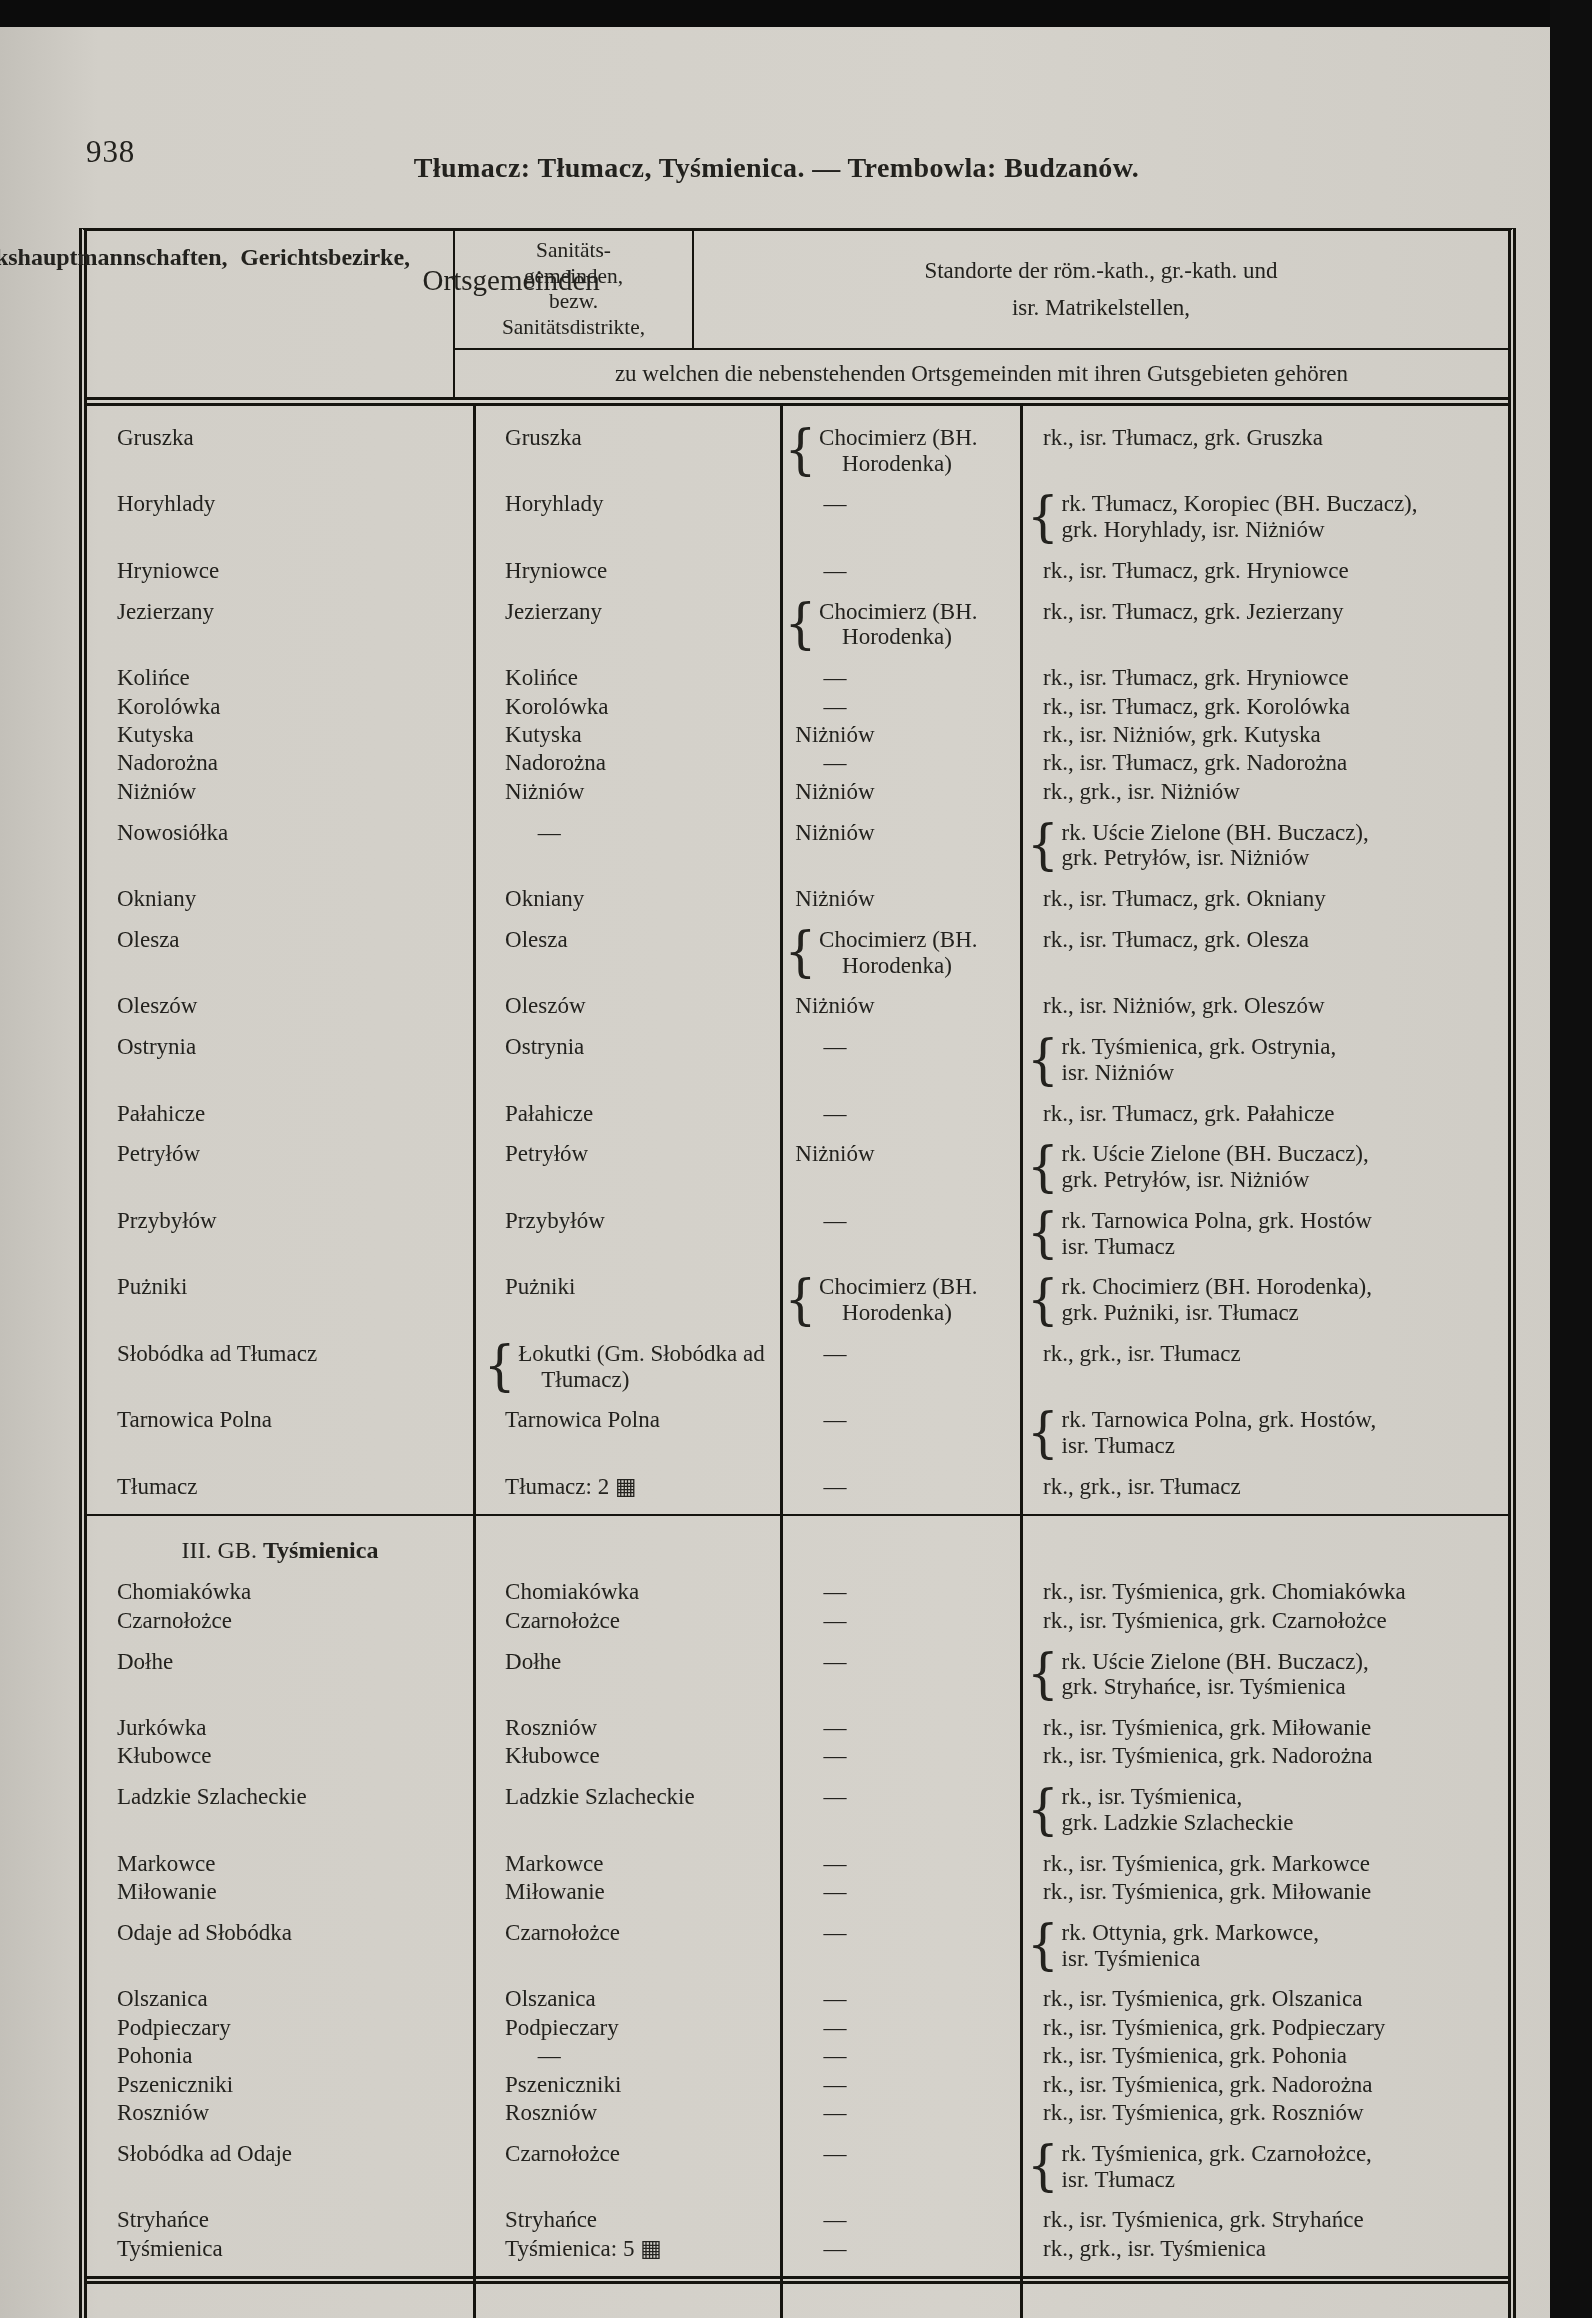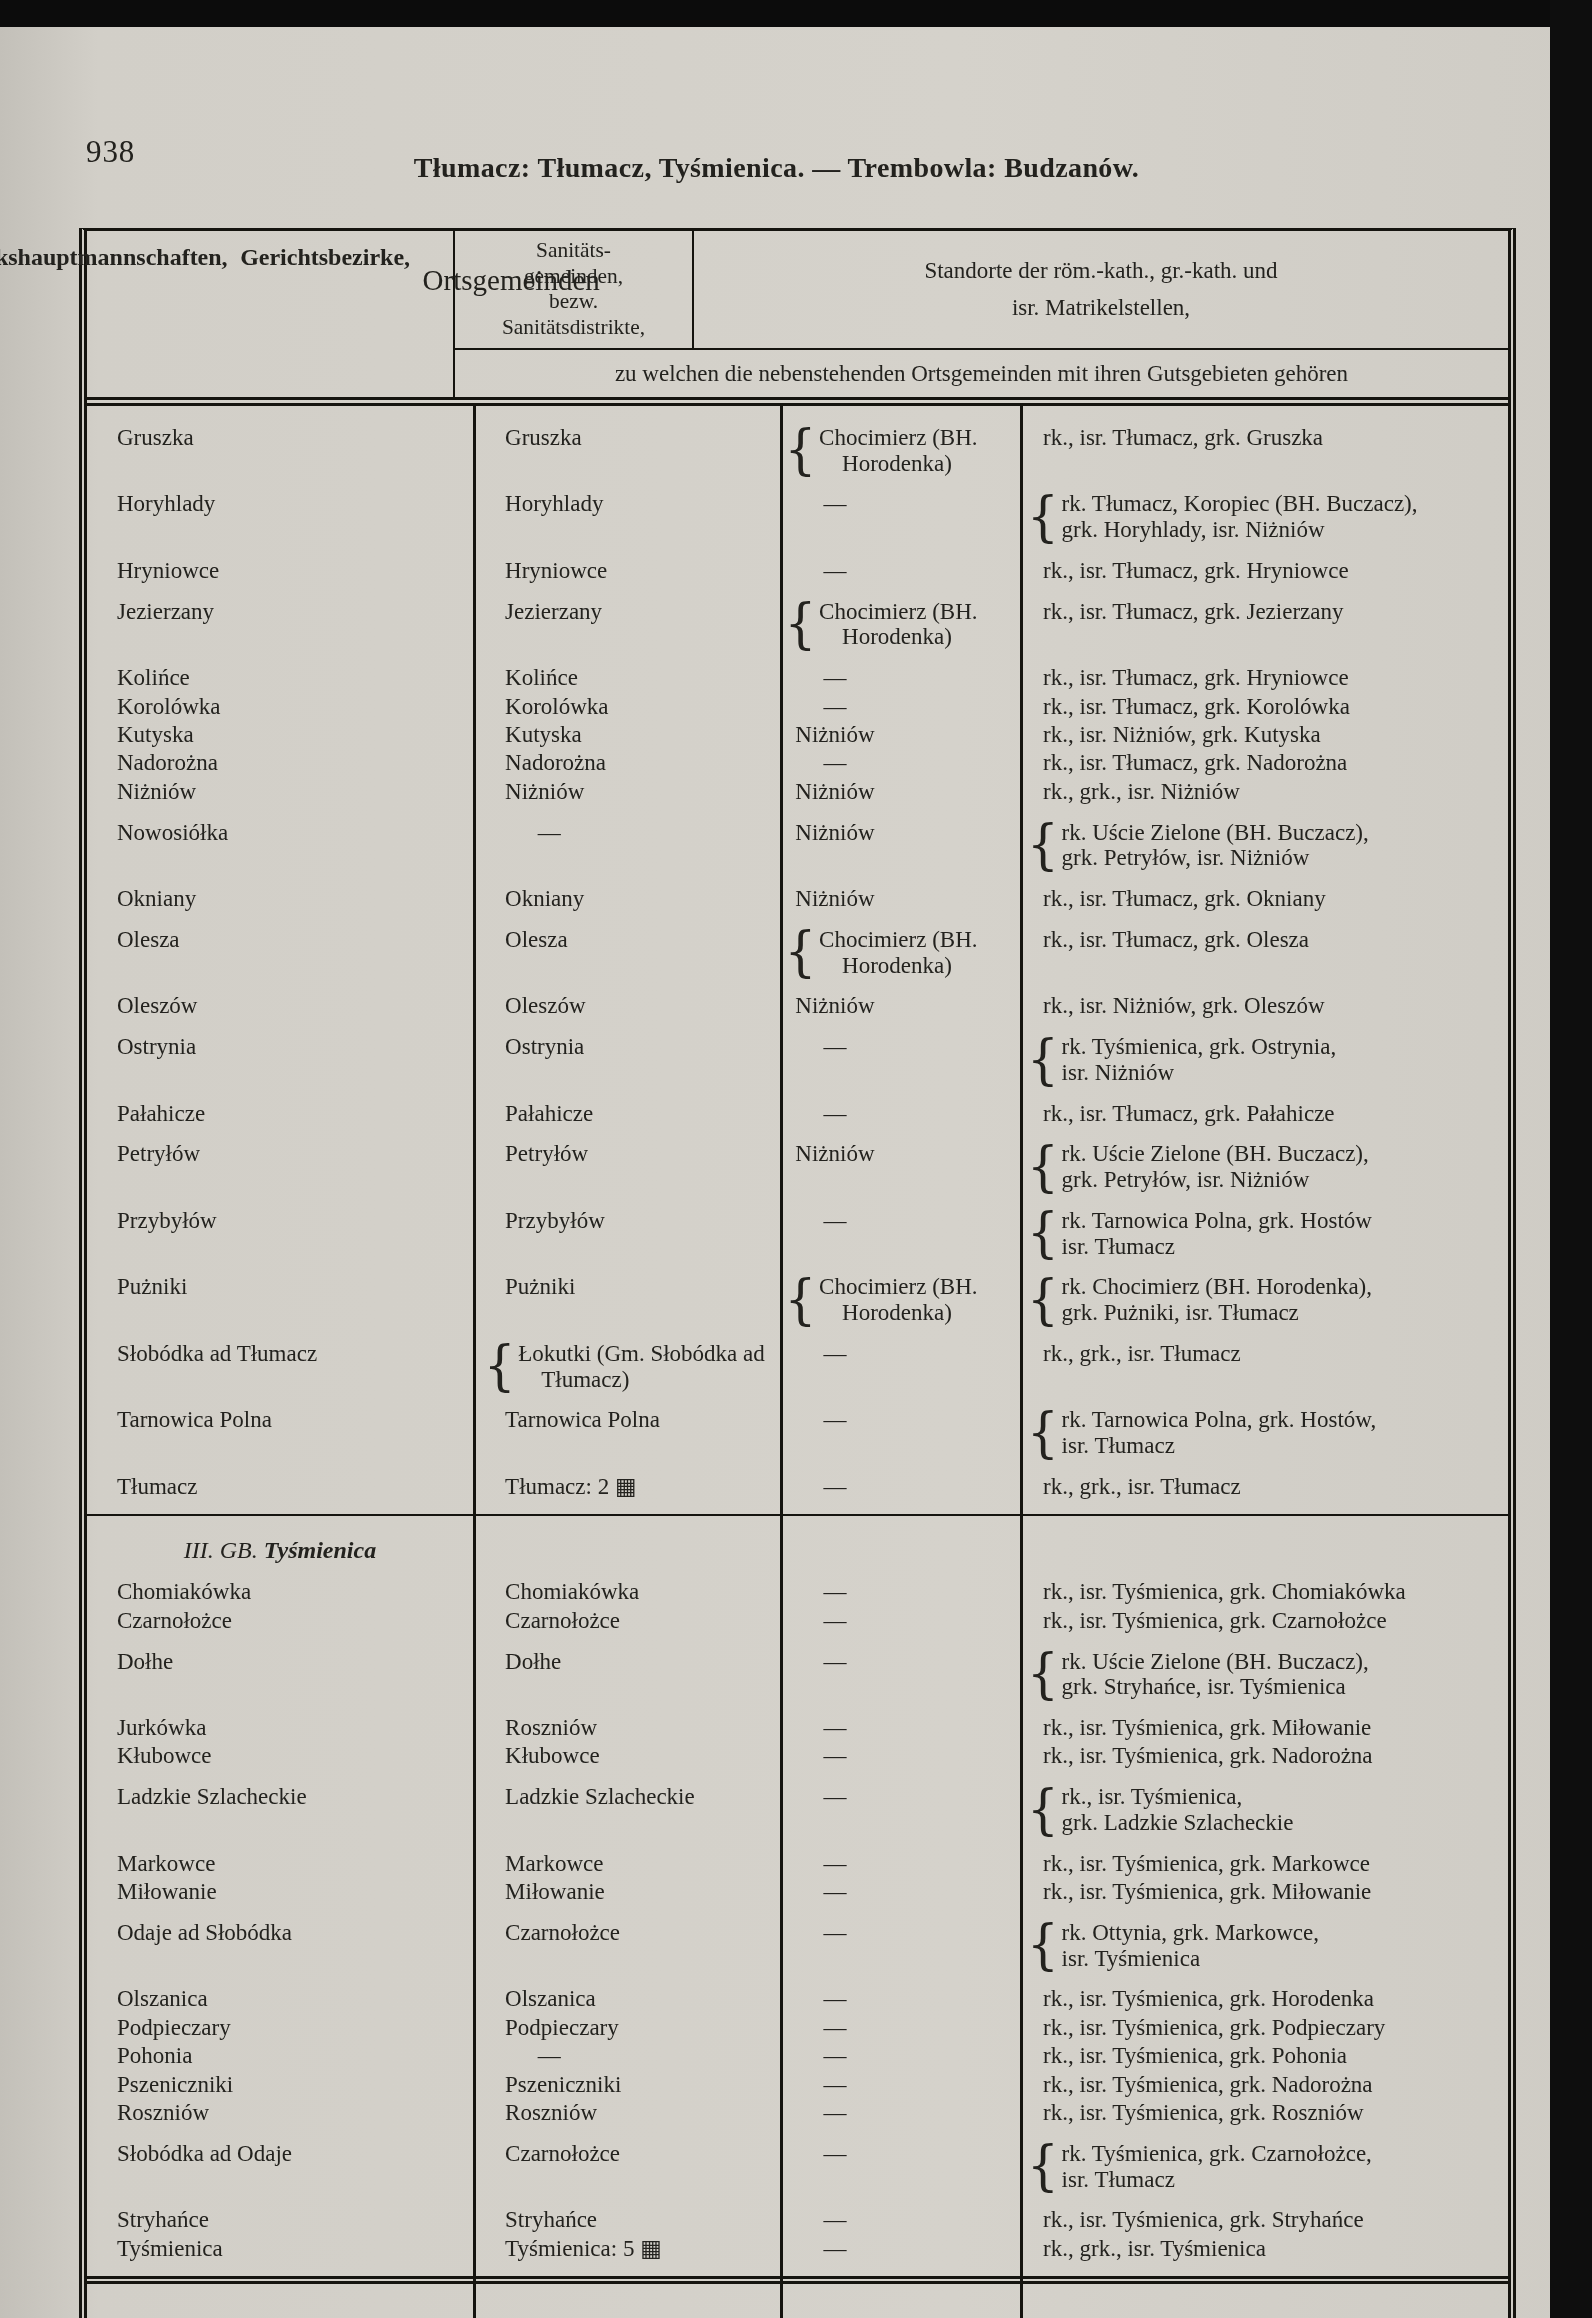--- a/index.html
+++ b/index.html
@@ -41,21 +41,21 @@
 
   
   .tbody{position:relative;padding-bottom:116px;}
   .vline{position:absolute;top:0;bottom:0;width:2.7px;background:#15140f;}
   .v1{left:386px}.v2{left:693px}.v3{left:933px}
 
   .section{padding:3.6px 0 14.3px;}
   .section.sep-single{border-top:2.7px solid #15140f;}
   .section.sep-double{border-top:8px double #15140f;}
   .section-headings{padding-top:10.7px;}
-  .section-heading{width:386px;text-align:center;font-size:24px;padding-top:7.1px;font-style:italic;}
+  .section-heading{width:386px;text-align:center;font-size:24px;padding-top:7.1px;}
   .section-heading .hn{font-weight:bold;}
 
   .row{display:flex;align-items:flex-start;padding-top:15px;font-size:23px;line-height:1.12;}
   .row.compact{padding-top:2.7px;}
   .cell{box-sizing:border-box;}
   .cell-g{width:386px;padding-left:30px;}
   .cell-s{width:308px;padding-left:10.7px;}
   .cell-d{width:239px;padding-left:3.6px;}
   .cell-m{flex:1;padding-left:7.1px;padding-right:5.4px;}
 
@@ -420,21 +420,21 @@
                     <span class="ln">rk. Ottynia, grk. Markowce,</span>
                     <span class="ln">isr. Tyśmienica</span>
                   </span>
                 </span></div>
   </div>
 
   <div class="row">
     <div class="cell cell-g"><span class="txt">Olszanica</span></div>
     <div class="cell cell-s"><span class="txt">Olszanica</span></div>
     <div class="cell cell-d"><span class="dash">—</span></div>
-    <div class="cell cell-m"><span class="txt">rk., isr. Tyśmienica, grk. Horodenka</span></div>
+    <div class="cell cell-m"><span class="txt">rk., isr. Tyśmienica, grk. Olszanica</span></div>
   </div>
 
   <div class="row compact">
     <div class="cell cell-g"><span class="txt">Podpieczary</span></div>
     <div class="cell cell-s"><span class="txt">Podpieczary</span></div>
     <div class="cell cell-d"><span class="dash">—</span></div>
     <div class="cell cell-m"><span class="txt">rk., isr. Tyśmienica, grk. Podpieczary</span></div>
   </div>
 
   <div class="row compact">

